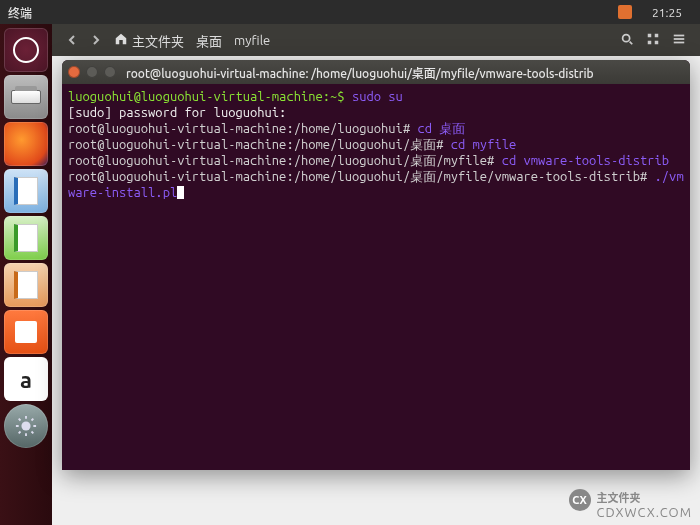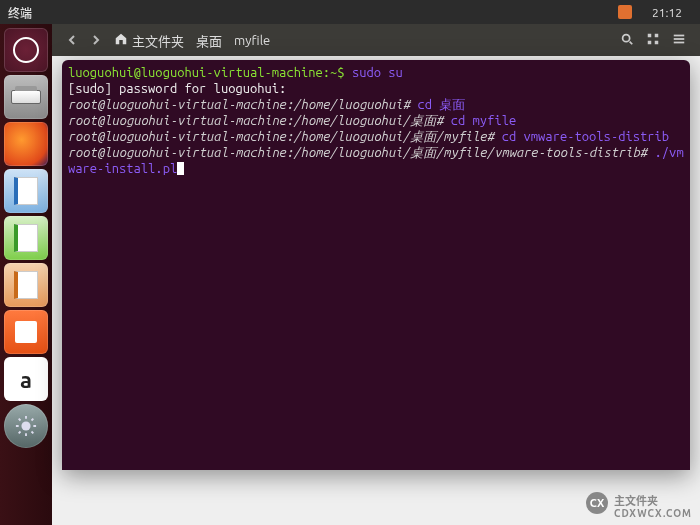--- a/index.html
+++ b/index.html
@@ -43,21 +43,21 @@
   .ic-files span::after{content:"";position:absolute;top:-5px;left:3px;right:3px;height:5px;background:#999;border-radius:2px 2px 0 0;}
 
   
   .terminal { position:absolute; top:60px; left:62px; width:628px; height:410px; background:#300a24; border-radius:6px 6px 0 0; box-shadow:0 6px 24px rgba(0,0,0,0.4); overflow:hidden; }
   .term-titlebar { height:24px; background:linear-gradient(#4a4945,#3b3a36); display:flex; align-items:center; padding:0 6px; gap:6px; font-size:12px; color:#e6e6e6; }
   .tbtn { width:12px; height:12px; border-radius:50%; background:#5c5b57; box-shadow:inset 0 0 0 1px rgba(0,0,0,0.3); }
   .tbtn.close { background:#e46a3f; }
   .term-title { font-weight:500; margin-left:4px; white-space:nowrap; overflow:hidden; text-overflow:ellipsis; }
   .term-body { padding:4px 6px; font-family:"Ubuntu Mono","DejaVu Sans Mono",monospace; font-size:13px; line-height:16px; color:#eee; white-space:pre-wrap; word-break:break-all; }
   .p-user { color:#8ae234; }
-  .p-root { color:#d0d0d0;font-style:italic; }
+  .p-root { color:#d0d0d0; }
   .cmd { color:#8b5cf6; }
   .cursor { display:inline-block; width:7px; height:13px; background:#fff; vertical-align:-2px; }
 
   
   .watermark { position:absolute; right:8px; bottom:6px; display:flex; align-items:flex-start; gap:6px; font-size:11px; color:#888; font-weight:700;}
   .watermark .cx { width:22px;height:22px;border-radius:50%;background:#888;color:#fff;display:flex;align-items:center;justify-content:center;font-size:11px;}
 
 </style>
 </head>
 <body>
@@ -65,21 +65,21 @@
 <div class="topbar">
   <span class="appname">终端</span>
   <div class="right">
     <span><svg viewBox="0 0 16 16" fill="#ddd">
           <path d="M2 11l2 2 2-2-2-2zM6 7l2 2 2-2-2-2zM10 11l2 2 2-2-2-2z"></path>
         </svg></span>
     <span style="width:14px;height:14px;background:#e07030;border-radius:2px;display:inline-block;"></span>
     <span><svg viewBox="0 0 16 16" fill="#ddd">
           <path d="M3 6v4h3l4 3V3L6 6H3zm9 2a3 3 0 00-1.5-2.6v5.2A3 3 0 0012 8z"></path>
         </svg></span>
-    <span>21:12</span>
+    <span>21:25</span>
     <span><svg viewBox="0 0 16 16" fill="#ddd">
           <path d="M8 2a4 4 0 00-2 7.5V11l-2 1v1h8v-1l-2-1V9.5A4 4 0 008 2z"></path>
         </svg></span>
   </div>
 </div>
 
 <div class="nautilus-bar">
   <div class="nav-btn">
       <svg viewBox="0 0 12 12" fill="none" stroke="#bbb" stroke-width="2">
         <path d="M8 2L4 6l4 4"></path>
@@ -144,22 +144,28 @@
   <div class="launch-icon ic-amazon">a</div>
   <div class="launch-icon ic-settings">
       <svg width="22" height="22" viewBox="0 0 24 24" fill="#dde">
         <circle cx="12" cy="12" r="5"></circle>
         <path d="M12 1v3M12 20v3M1 12h3M20 12h3M4 4l2 2M18 18l2 2M4 20l2-2M18 6l2-2" stroke="#dde" stroke-width="2"></path>
       </svg>
     </div>
 </div>
 
 <div class="terminal">
+  <div class="term-titlebar">
+    <div class="tbtn close"></div>
+    <div class="tbtn"></div>
+    <div class="tbtn"></div>
+    <div class="term-title">root@luoguohui-virtual-machine: /home/luoguohui/桌面/myfile/vmware-tools-distrib</div>
+  </div>
   <div class="term-body" id="term-body"><div><span class="p-user">luoguohui@luoguohui-virtual-machine:~$ </span><span class="cmd">sudo su</span></div><div><span>[sudo] password for luoguohui:</span></div><div><span class="p-root">root@luoguohui-virtual-machine:/home/luoguohui# </span><span class="cmd">cd 桌面</span></div><div><span class="p-root">root@luoguohui-virtual-machine:/home/luoguohui/桌面# </span><span class="cmd">cd myfile</span></div><div><span class="p-root">root@luoguohui-virtual-machine:/home/luoguohui/桌面/myfile# </span><span class="cmd">cd vmware-tools-distrib</span></div><div><span class="p-root">root@luoguohui-virtual-machine:/home/luoguohui/桌面/myfile/vmware-tools-distrib# </span><span class="cmd">./vmware-install.pl</span><span class="cursor"></span></div></div>
 </div>
 
 <div class="watermark">
   <div class="cx">CX</div>
   <div>
     <div>主文件夹</div>
-    <div style="font-size:10px;font-weight:700;letter-spacing:1px;">CDXWCX.COM</div>
+    <div style="font-size:13px;font-weight:400;letter-spacing:1px;">CDXWCX.COM</div>
   </div>
 </div>
 
 </body></html>

